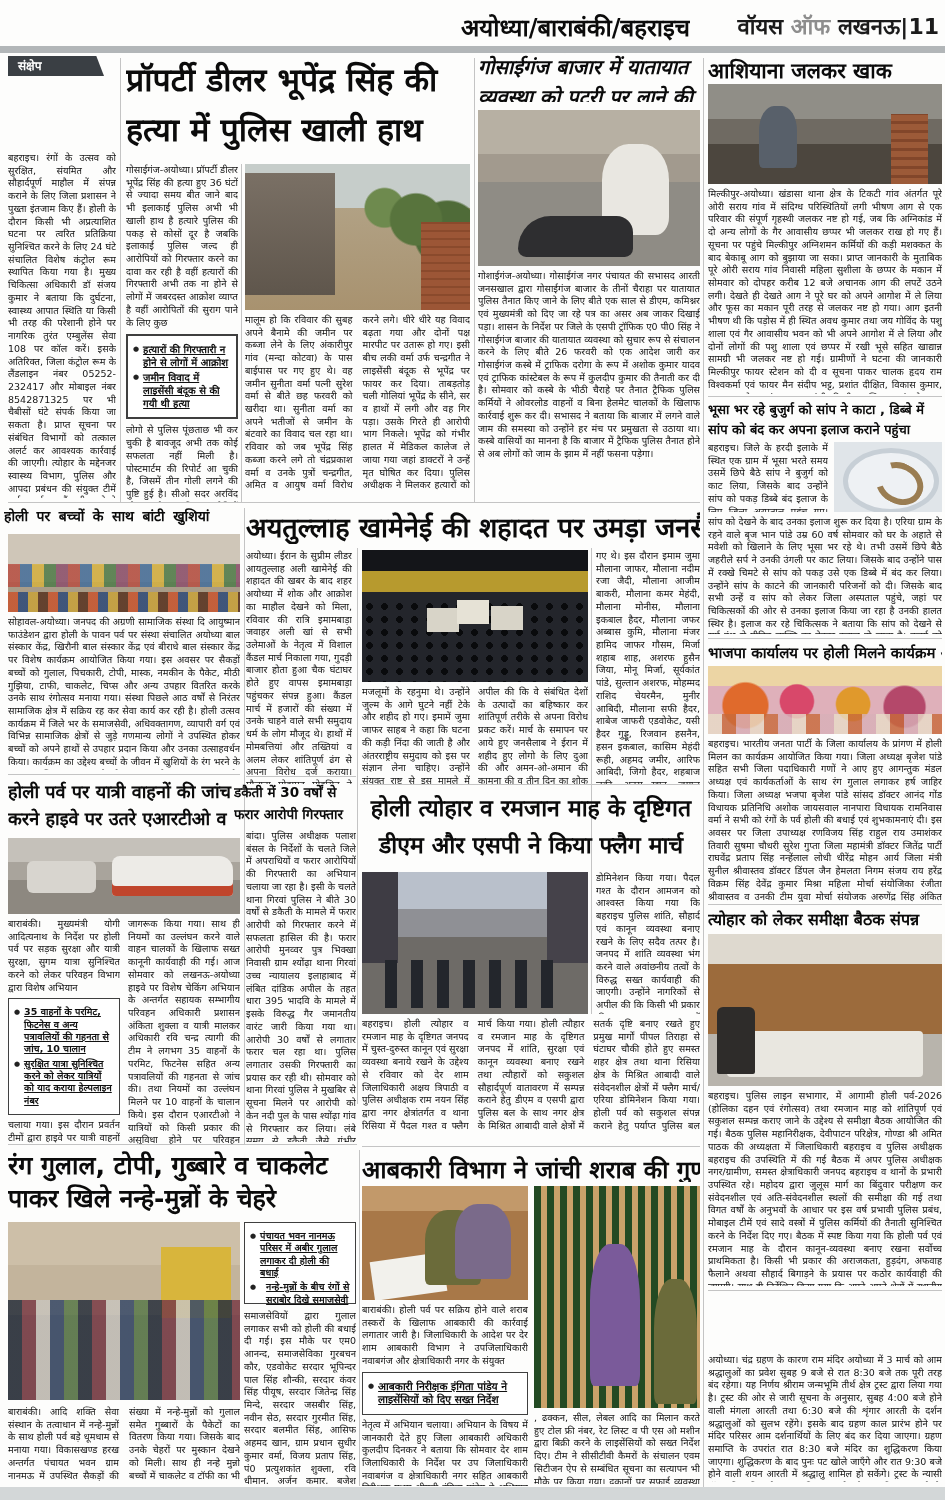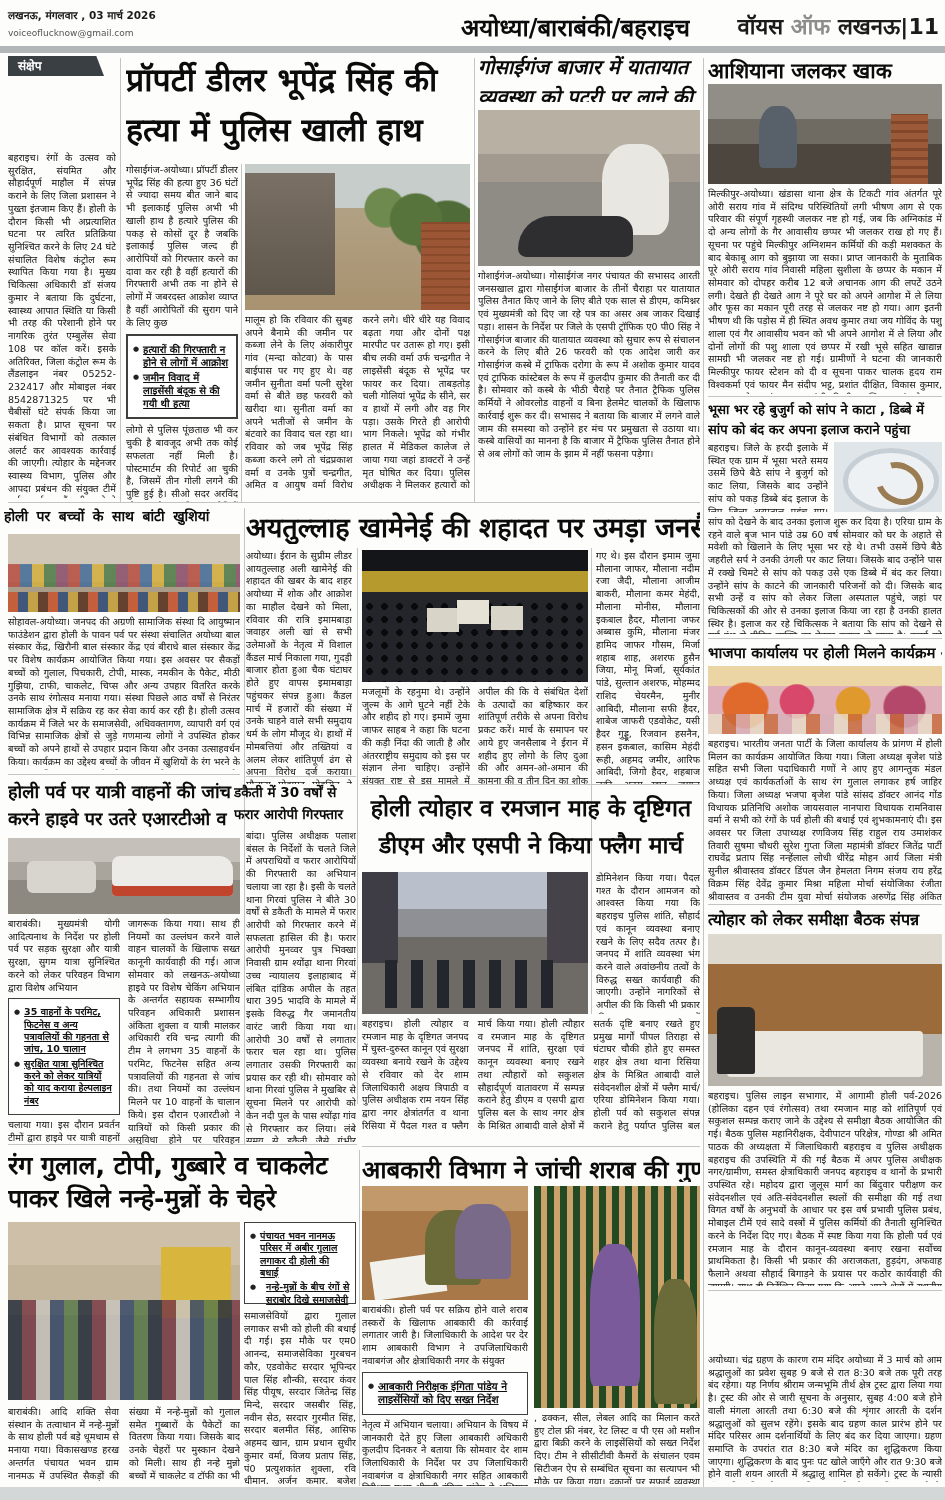--- a/index.html
+++ b/index.html
@@ -97,24 +97,20 @@
      repeating-linear-gradient(90deg,#234a23 0 7px,rgba(0,0,0,0) 7px 13px),
      linear-gradient(180deg,#caa26a 0 100%);}
   .ph-liquor2::before{left:34%;top:26%;width:30%;height:64%;background:#7a5a9a;border-radius:40% 40% 8% 8%;}
   .ph-liquor2::after{right:2%;bottom:2%;width:26%;height:56%;background:#6b6b3a;border-radius:40% 40% 8% 8%;}
 </style>
 </head>
 <body>
 
 <div class="page">
 
-  <div class="abs" style="left:8px;top:8px;width:230px;">
-    <div style="font-size:10.5px;font-weight:700;">लखनऊ, मंगलवार , 03 मार्च 2026</div>
-    <div style="font-size:9px;color:#555;margin-top:6px;">voiceoflucknow@gmail.com</div>
-  </div>
   <div class="abs hl nowrap" style="left:260px;top:10px;width:430px;font-size:24px;text-align:right;">अयोध्या/बाराबंकी/बहराइच</div>
   <div class="abs nowrap" style="right:6px;top:10px;font-size:22px;font-weight:800;">
     <span>वॉयस</span>
     <span style="color:#8d8d8d;">ऑफ</span>
     <span>लखनऊ</span><span>|11</span>
   </div>
   <div class="topbar"></div>
 
   <div class="vrule" style="left:120px;top:58px;height:444px;"></div>
   <div class="vrule" style="left:241px;top:164px;height:338px;"></div>

